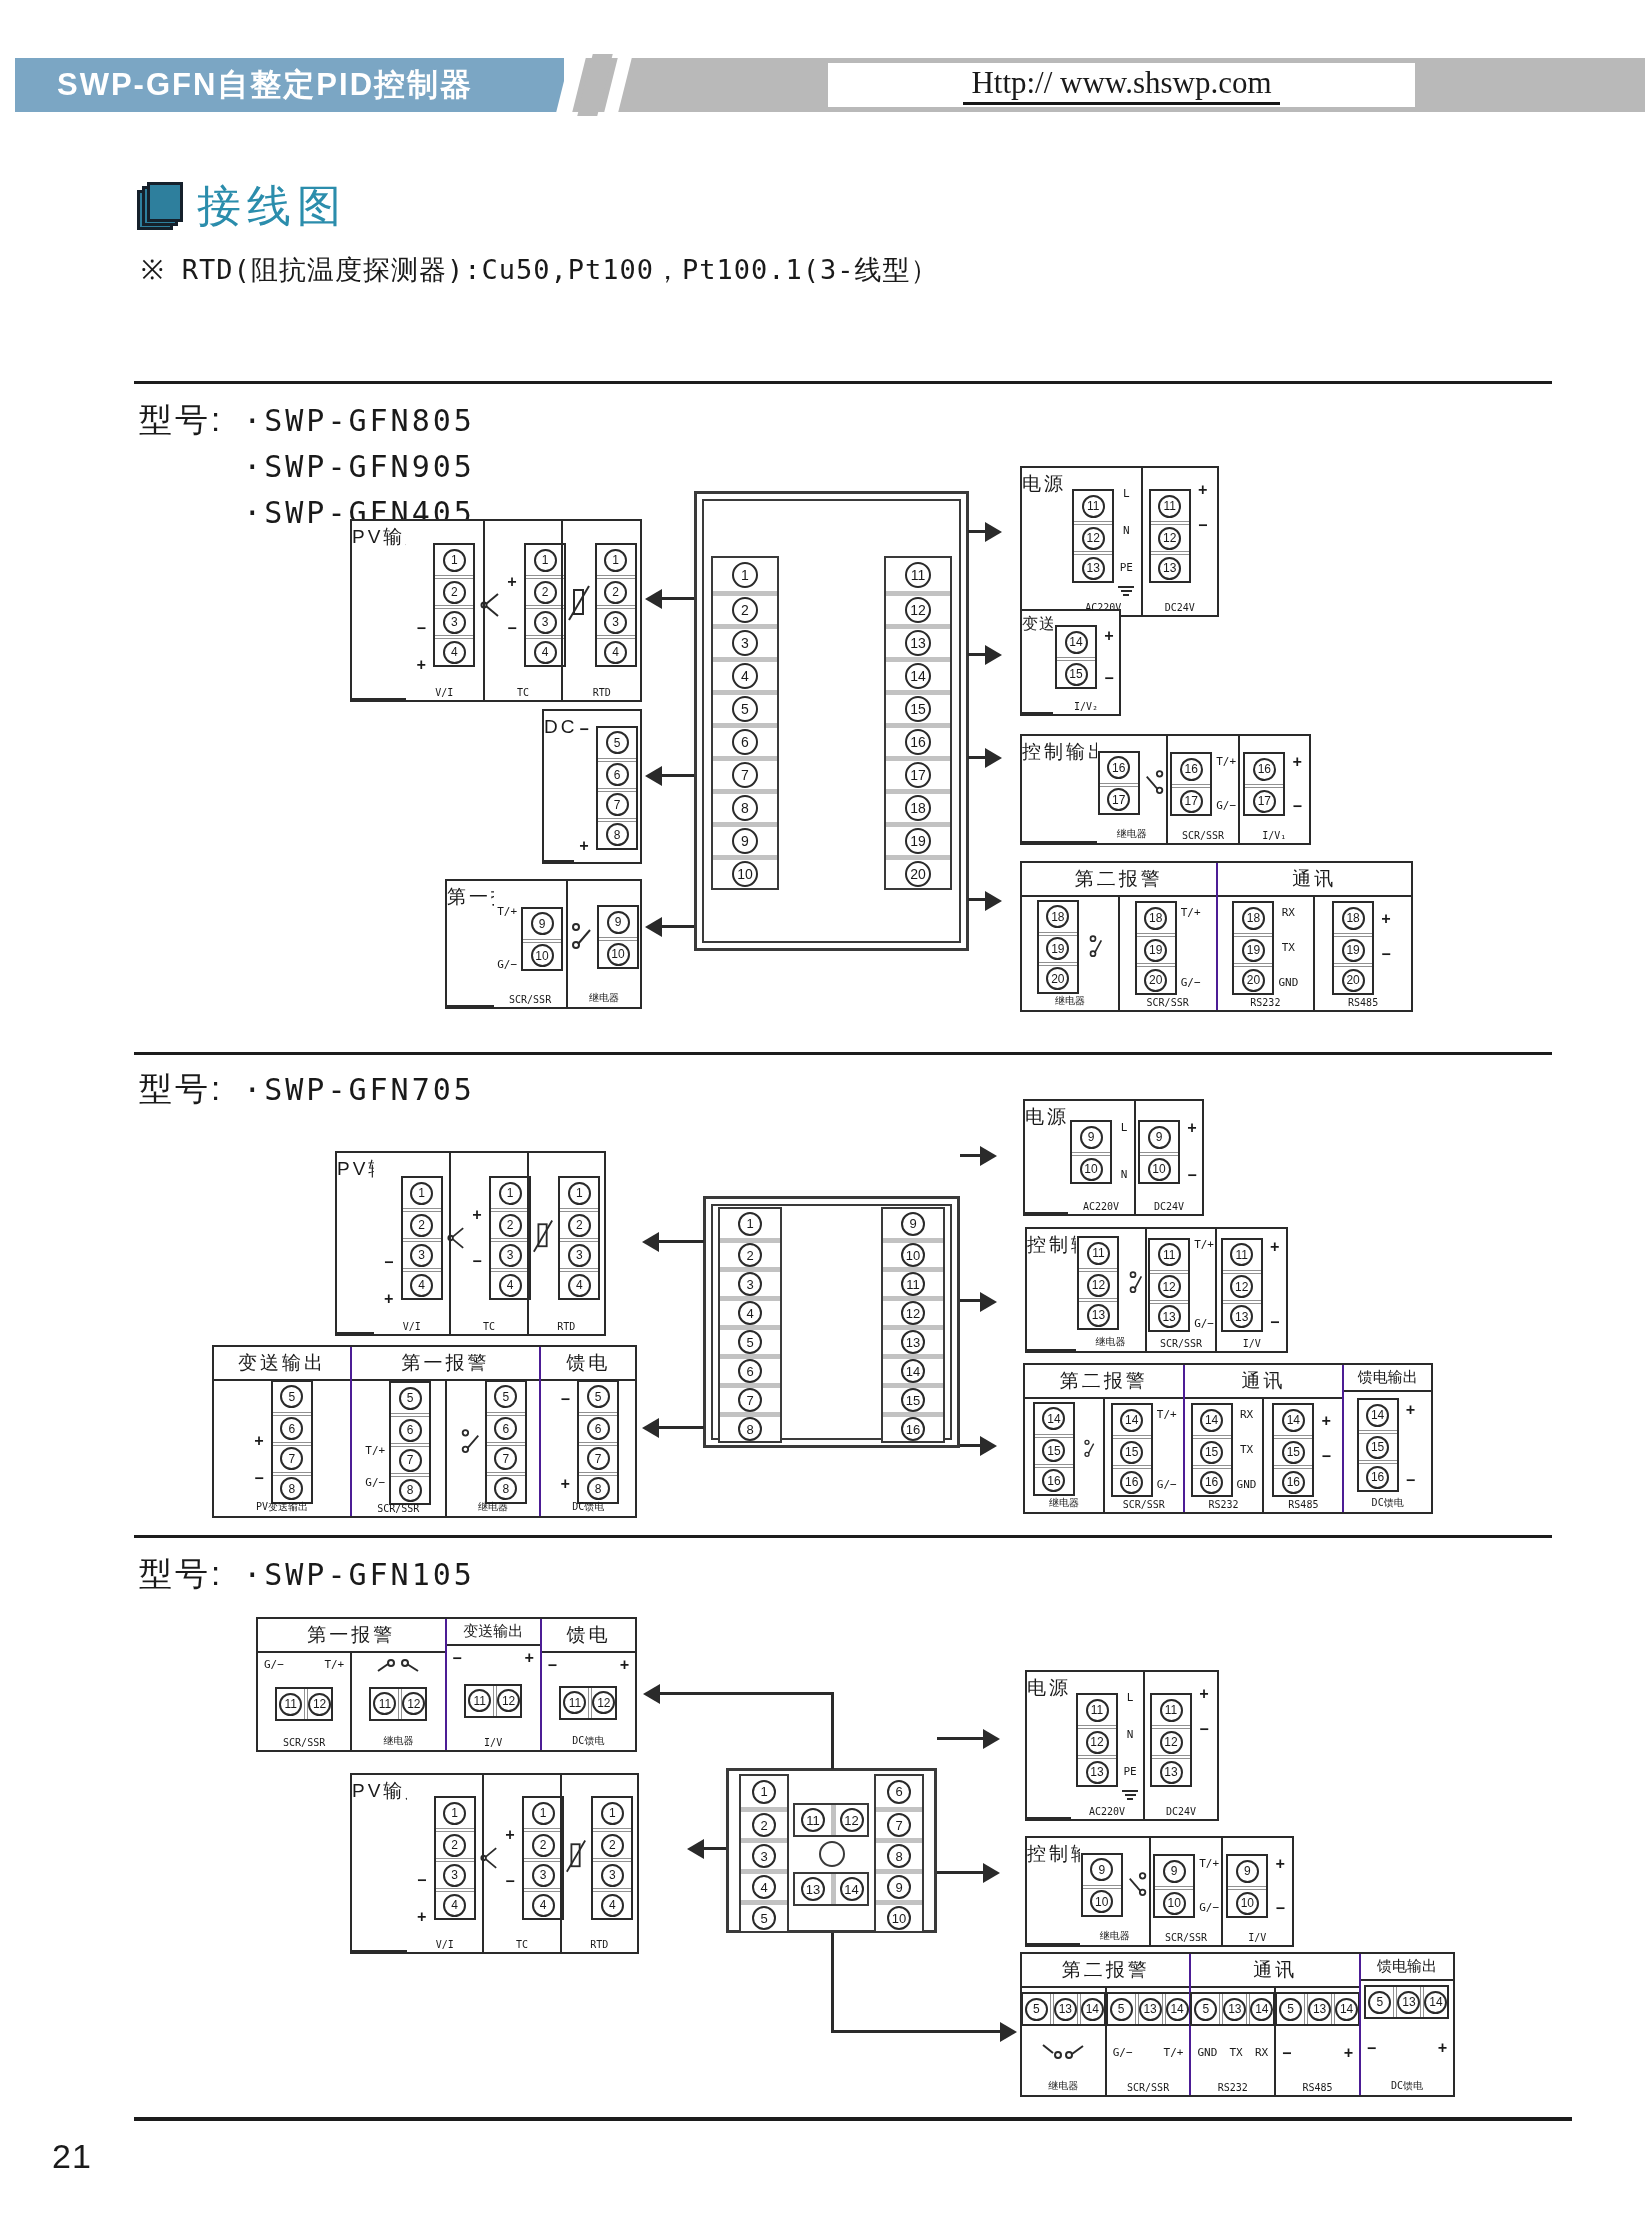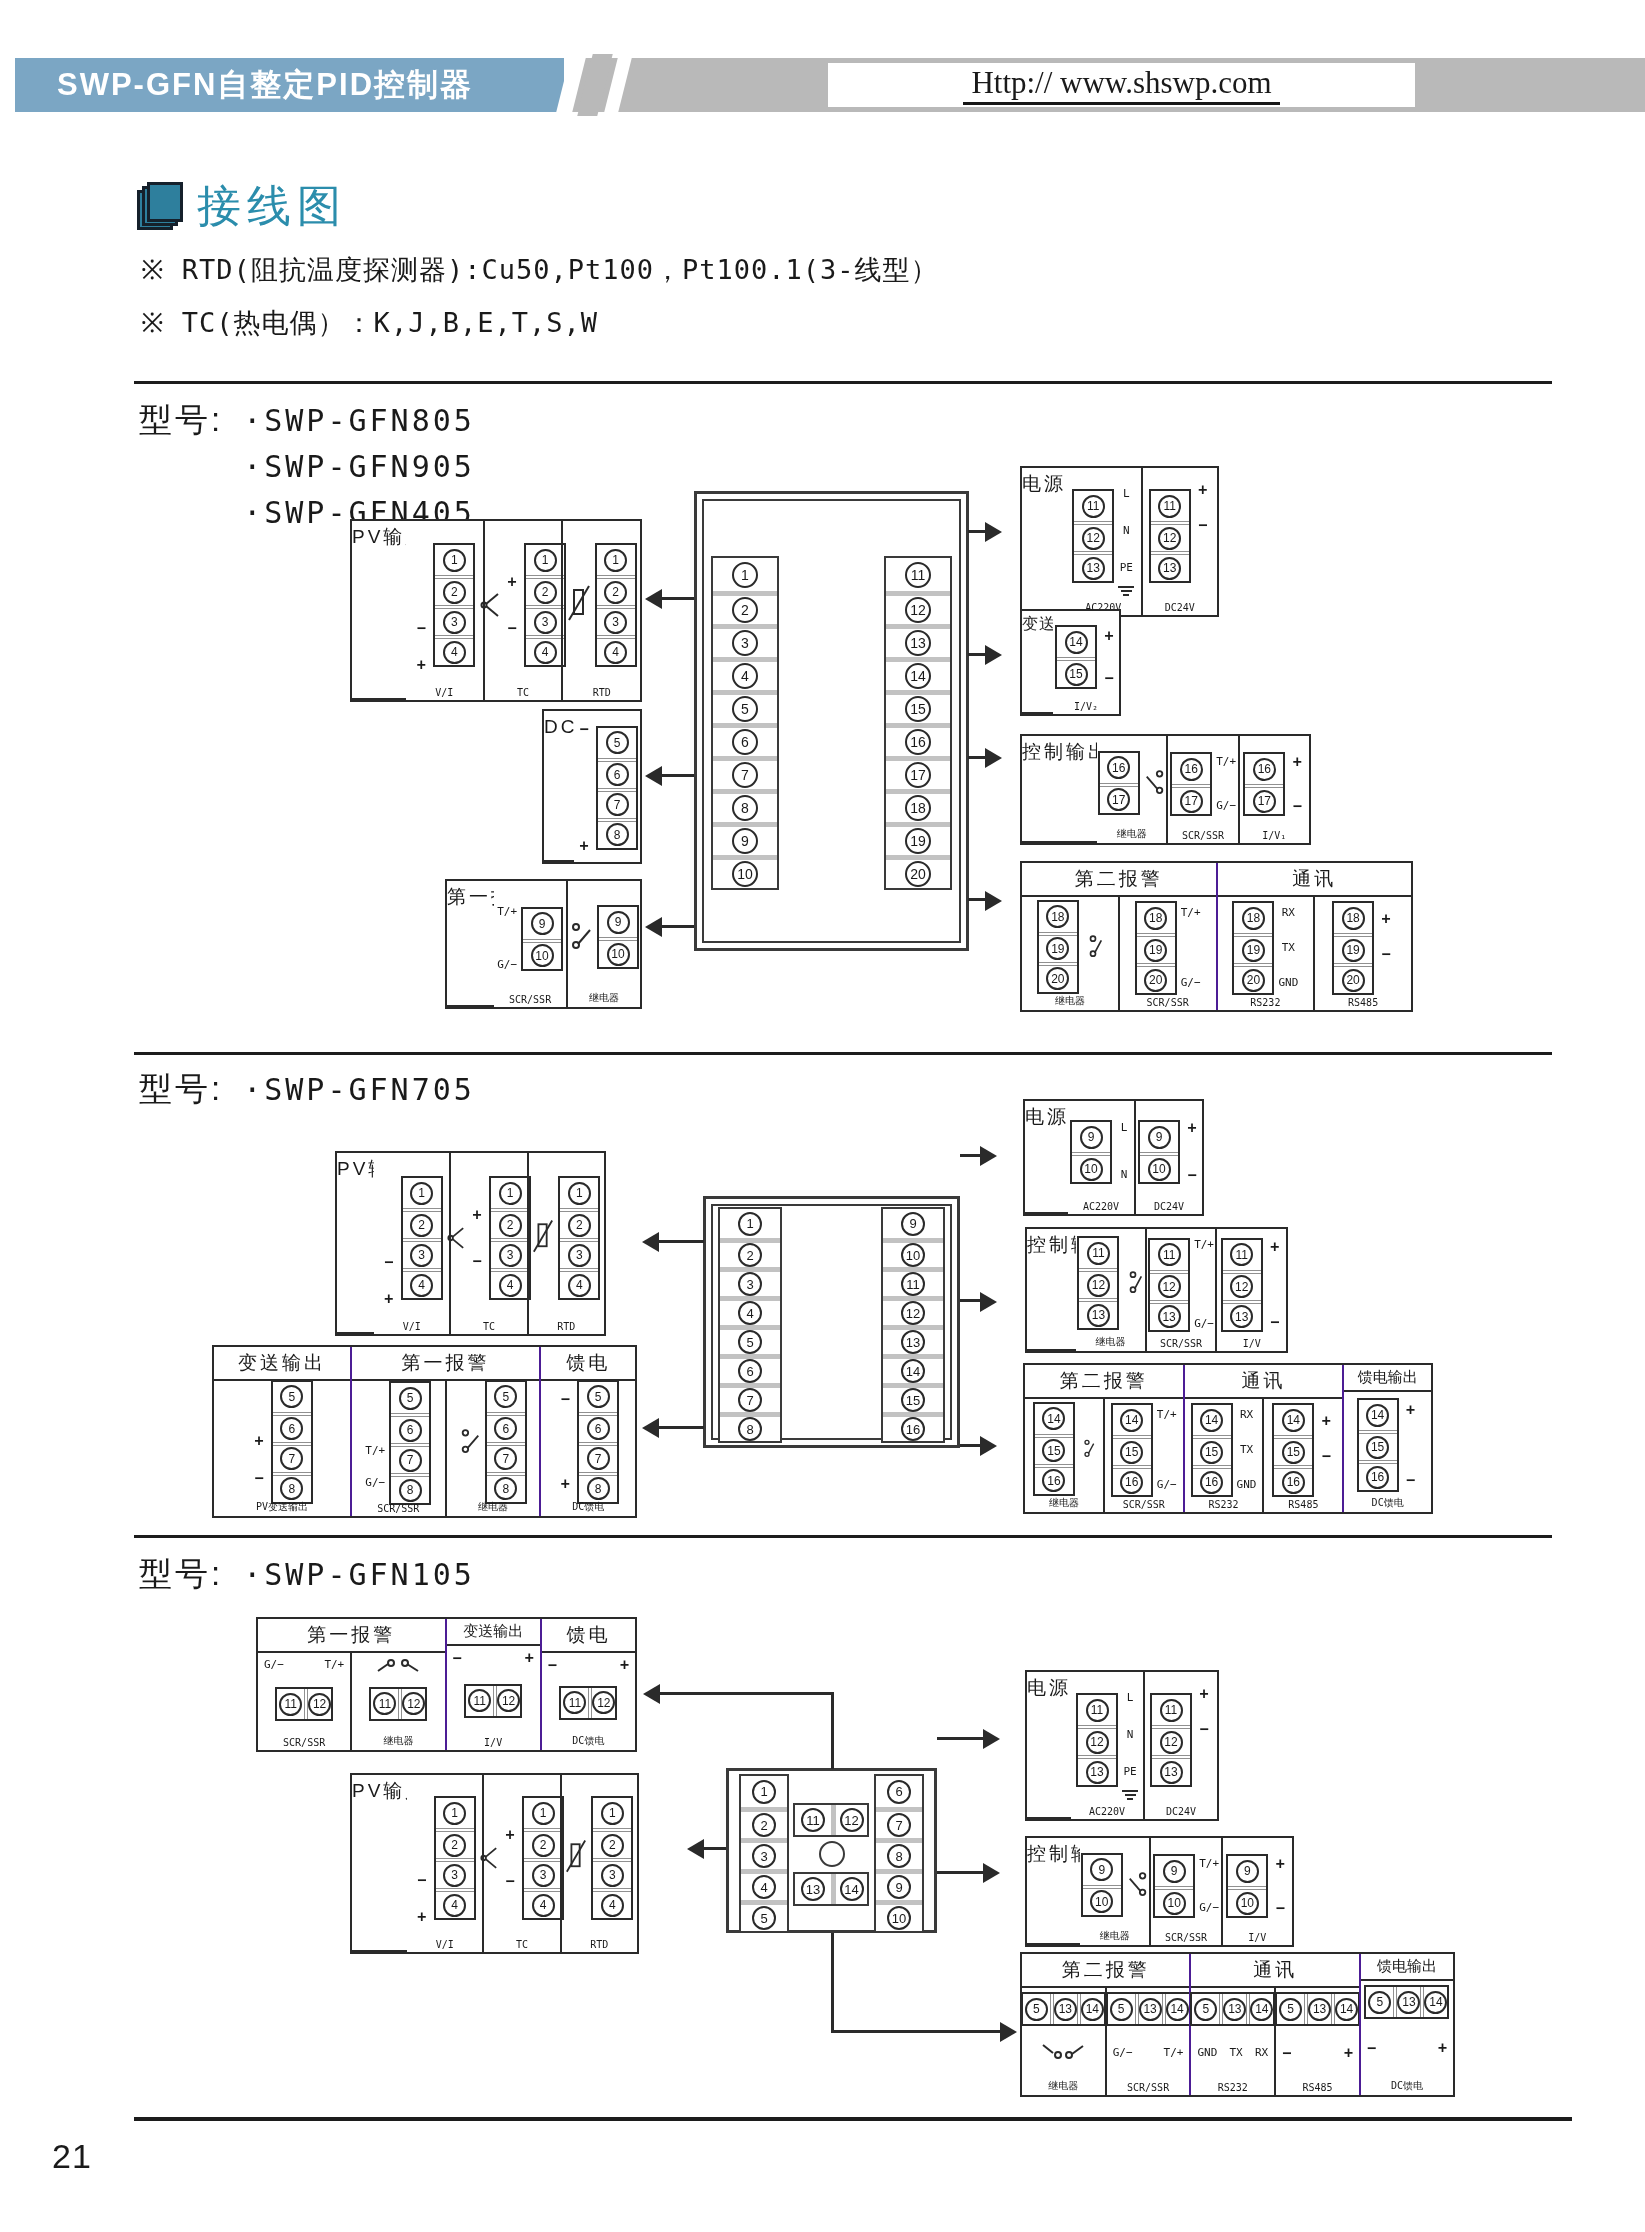--- a/index.html
+++ b/index.html
@@ -99,21 +99,20 @@
   </div>
 
 <div class="booklet">
     <i></i>
     <i></i>
     <i></i>
   </div>
 <div class="page-title">接线图</div>
 <div class="notes">
     <div class="annline">※ RTD(阻抗温度探测器):Cu50,Pt100，Pt100.1(3-线型）</div>
-    <div class="annline">※ TC(热电偶）：K,J,B,E,T,S,W</div>
   </div>
 <div class="rule" style="left:134px;top:381px;width:1418px"></div>
 
 <div class="models" style="left:139px;top:398px">
   <span class="mlabel">型号:</span>
   <div class="mlist">
       <div class="annline">·SWP-GFN805</div>
       <div class="annline">·SWP-GFN905</div>
       <div class="annline">·SWP-GFN405</div>
     </div>

